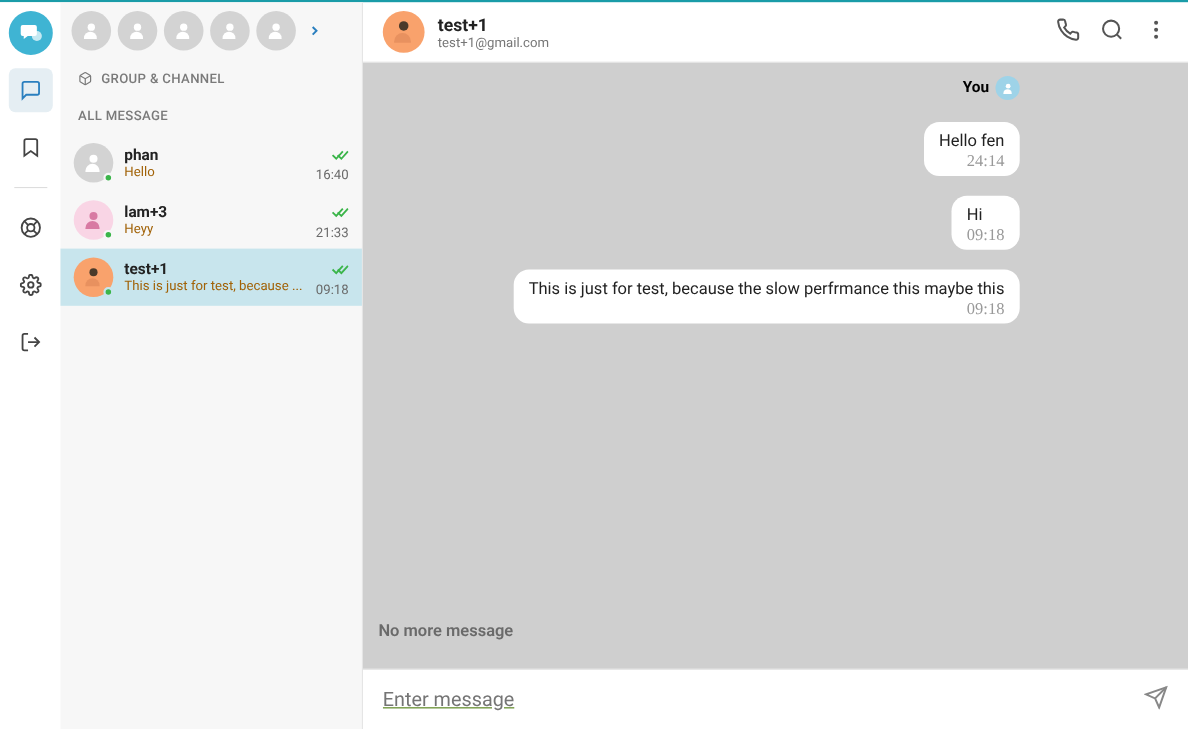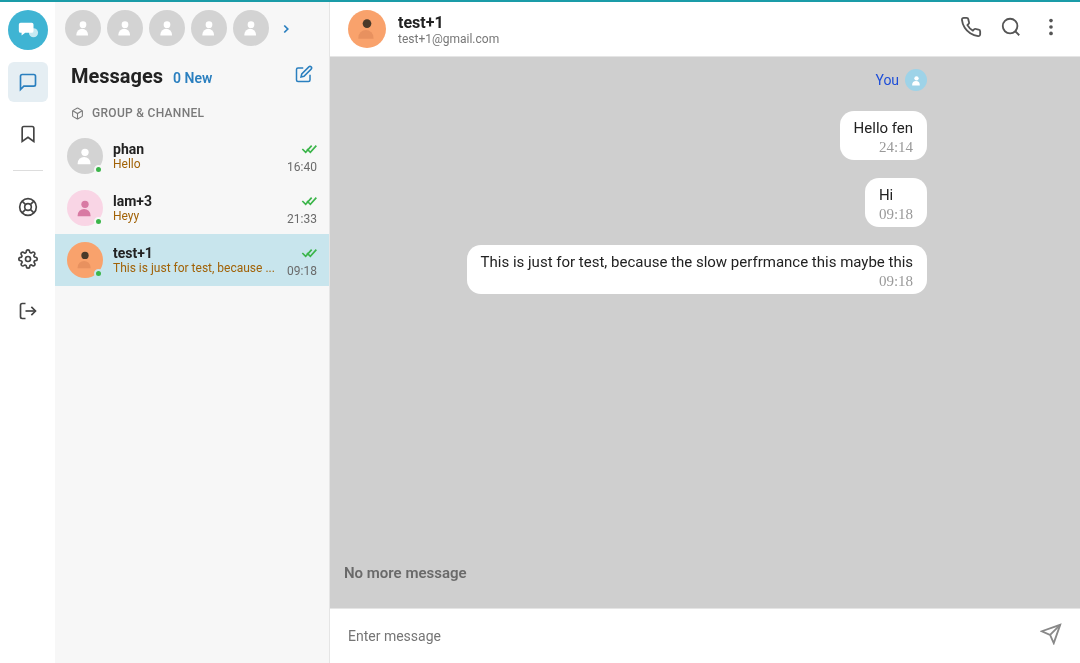--- a/index.html
+++ b/index.html
@@ -51,28 +51,28 @@
 .chat-header-info { flex: 1; }
 .chat-header-name { font-size: 16px; font-weight: 700; color: #222; }
 .chat-header-email { font-size: 12px; color: #777; }
 .chat-header-actions { display: flex; align-items: center; gap: 18px; }
 .header-icon { cursor: pointer; color: #555; }
 
 .messages-area { flex: 1; background: #cfcfcf; overflow-y: auto; display: flex; padding: 12px 14px; }
 .no-more { text-align: center; color: #6a6a6a; font-size: 15px; font-weight: 600; margin: auto 0 14px; }
 .msg-group { display: flex; flex-direction: column; align-items: flex-end; gap: 6px; }
 .msg-sender-row { display: flex; align-items: center; gap: 6px; margin-bottom: 2px; }
-.msg-sender-name { font-size: 14px; color: #1d4ed8; }
+.msg-sender-name { font-size: 14px; color: #000000; font-weight: bold; }
 .msg-sender-avatar { width: 22px; height: 22px; border-radius: 50%; background: #9ed3e8; display: flex; align-items: center; justify-content: center; }
 .bubble { background: #fff; border-radius: 14px; padding: 8px 14px 4px; max-width: 520px; margin-top: 12px; }
 .bubble-text { font-size: 15px; color: #222; }
 .bubble-time { font-size: 15px; color: #999; text-align: right; margin-top: 2px; font-family: Liberation Serif, serif; }
 
 .composer { display: flex; align-items: center; padding: 14px 18px; border-top: 1px solid #e5e5e5; gap: 12px; }
-.composer input { flex: 1; border: none; outline: none; font-size: 14px; color: #1d4ed8; }
+.composer input { flex: 1; border: none; outline: none; font-size: 18px; color: #4d7c0f; text-decoration: underline; }
 .send-btn { cursor: pointer; color: #888; }
 
 
 .av-orange { background: #f9a26c; }
 .av-pink { background: #f9d5e5; }
 </style>
 </head>
 <body>
 
 <div class="rail">
@@ -150,44 +150,32 @@
           <path d="M4 21v-1a7 7 0 0 1 14 0v1z"></path>
         </svg>
       </div>
     <div class="stories-more">
       <svg width="14" height="14" viewBox="0 0 24 24" fill="none" stroke="#2a7fbf" stroke-width="3">
           <polyline points="9 18 15 12 9 6"></polyline>
         </svg>
     </div>
   </div>
 
-  <div class="msg-head">
-    <div class="msg-head-left">
-      <span class="msg-head-title">Messages</span>
-      <span class="msg-head-new">
-        <span>0</span>
-        <span>New</span>
-      </span>
-    </div>
-    <span class="compose-icon">
-      <svg width="18" height="18" viewBox="0 0 24 24" fill="none" stroke="#2a7fbf" stroke-width="2">
-          <path d="M11 4H4a2 2 0 0 0-2 2v14a2 2 0 0 0 2 2h14a2 2 0 0 0 2-2v-7"></path>
-          <path d="M18.5 2.5a2.121 2.121 0 0 1 3 3L12 15l-4 1 1-4 9.5-9.5z"></path>
-        </svg>
-    </span>
-  </div>
 
 
   <div class="section-label">
     <svg width="13" height="13" viewBox="0 0 24 24" fill="none" stroke="#7a7a7a" stroke-width="2">
         <path d="M21 16V8a2 2 0 0 0-1-1.73l-7-4a2 2 0 0 0-2 0l-7 4A2 2 0 0 0 3 8v8a2 2 0 0 0 1 1.73l7 4a2 2 0 0 0 2 0l7-4A2 2 0 0 0 21 16z"></path>
         <polyline points="3.27 6.96 12 12.01 20.73 6.96"></polyline>
         <line x1="12" y1="22.08" x2="12" y2="12"></line>
       </svg>
     <span>GROUP &amp; CHANNEL</span>
+  </div>
+  <div class="section-label plain">
+    <span>ALL MESSAGE</span>
   </div>
 
   <div class="chat-list">
     <div class="chat-item">
       <div class="chat-avatar">
         <svg width="22" height="22" viewBox="0 0 24 24" fill="#fff">
             <circle cx="12" cy="8" r="4"></circle>
             <path d="M4 21v-1a7 7 0 0 1 14 0v1z"></path>
           </svg>
         <span class="presence"></span>

